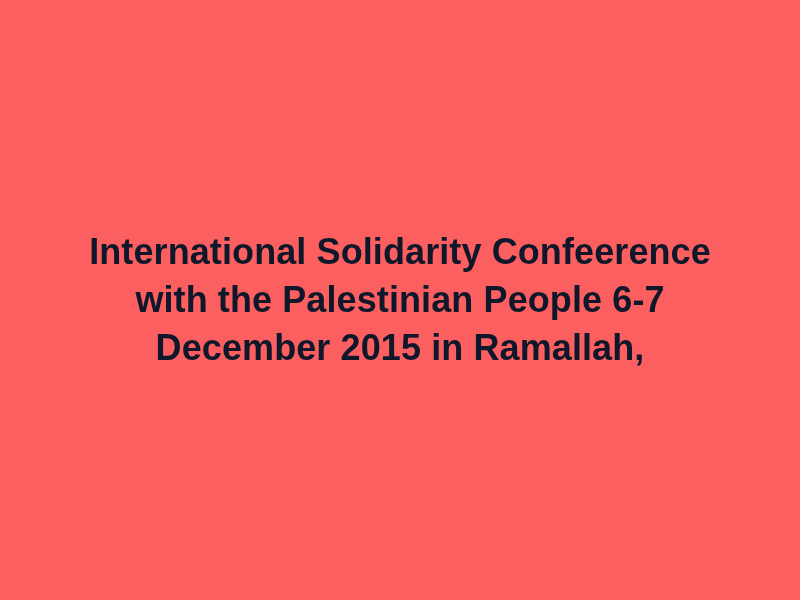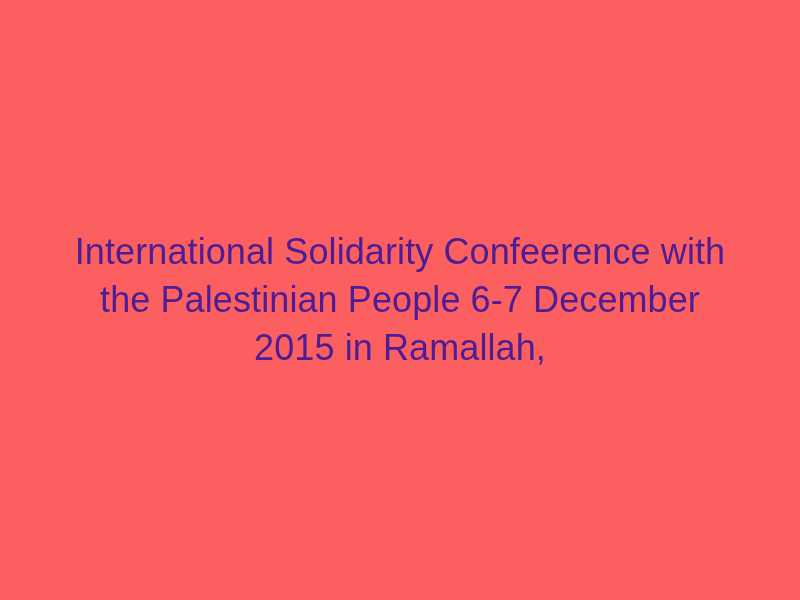--- a/index.html
+++ b/index.html
@@ -47,17 +47,17 @@
     -webkit-font-smoothing: antialiased;
   }
 </style>
 </head>
 <body>
 
 <div class="banner" style="background-color: rgb(252, 95, 95);">
 
   <div class="banner-text-block">
 
-    <h1 class="banner-title" style="color: #4c1d95;">International Solidarity Confeerence with the Palestinian People 6-7 December 2015 in Ramallah,</h1>
+    <h1 class="banner-title" style="color: #0f172a; font-weight: bold;">International Solidarity Confeerence with the Palestinian People 6-7 December 2015 in Ramallah,</h1>
 
   </div>
 
 </div>
 
 </body></html>

